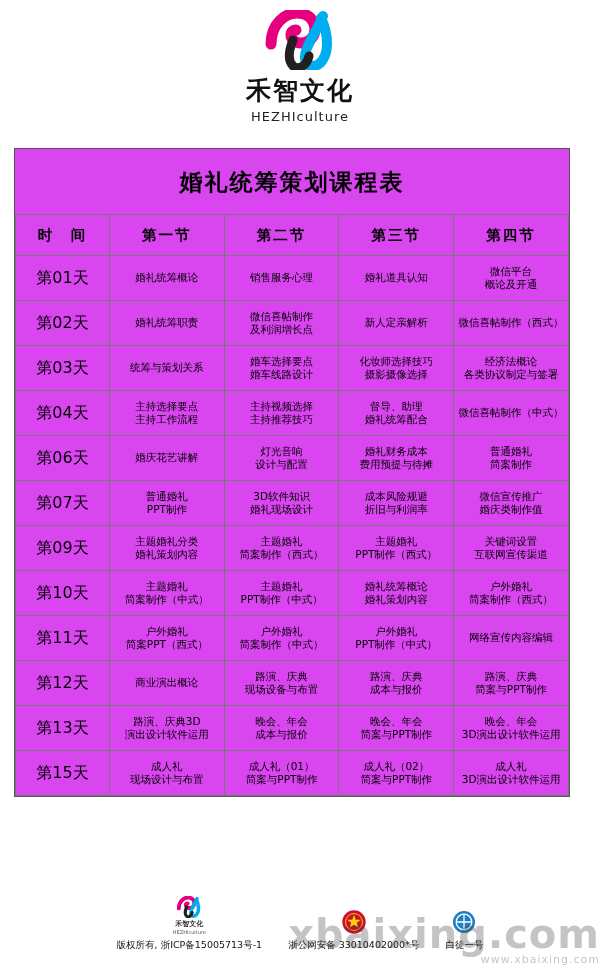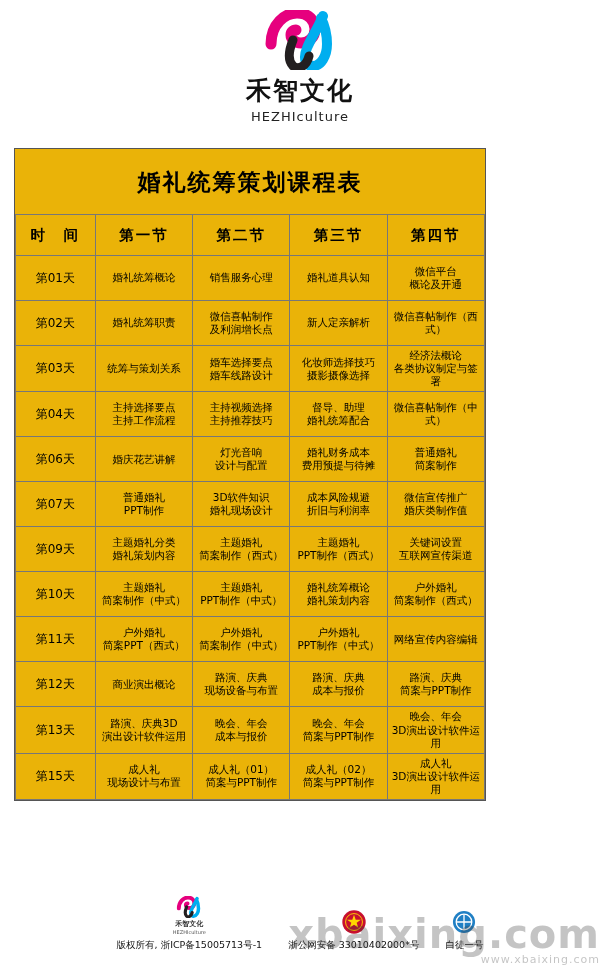--- a/index.html
+++ b/index.html
@@ -42,24 +42,24 @@
     letter-spacing: 1px;
     color: #222;
     margin-top: 2px;
   }
 
   
   .sheet {
     position: absolute;
     left: 14px;
     top: 148px;
-    width: 472px;
+    width: 556px;
     border: 1px solid #555;
     box-sizing: border-box;
-    background: #eab308;
+    background: #d946ef;
   }
   .sheet-title {
     text-align: center;
     font-size: 23px;
     font-weight: bold;
     letter-spacing: 2px;
     padding: 18px 0 16px 0;
     color: #000;
   }
   table.course {
@@ -79,21 +79,21 @@
     font-size: 14.5px;
     font-weight: bold;
     letter-spacing: 2px;
     height: 34px;
   }
   table.course td {
     font-size: 10.5px;
     height: 38px;
   }
   table.course td.day {
-    font-size: 12px;
+    font-size: 16px;
   }
   col.c0 { width: 17%; }
   col.c1 { width: 20.75%; }
   col.c2 { width: 20.75%; }
   col.c3 { width: 20.75%; }
   col.c4 { width: 20.75%; }
   .cell-line { display: block; }
 
   
   .footer {

